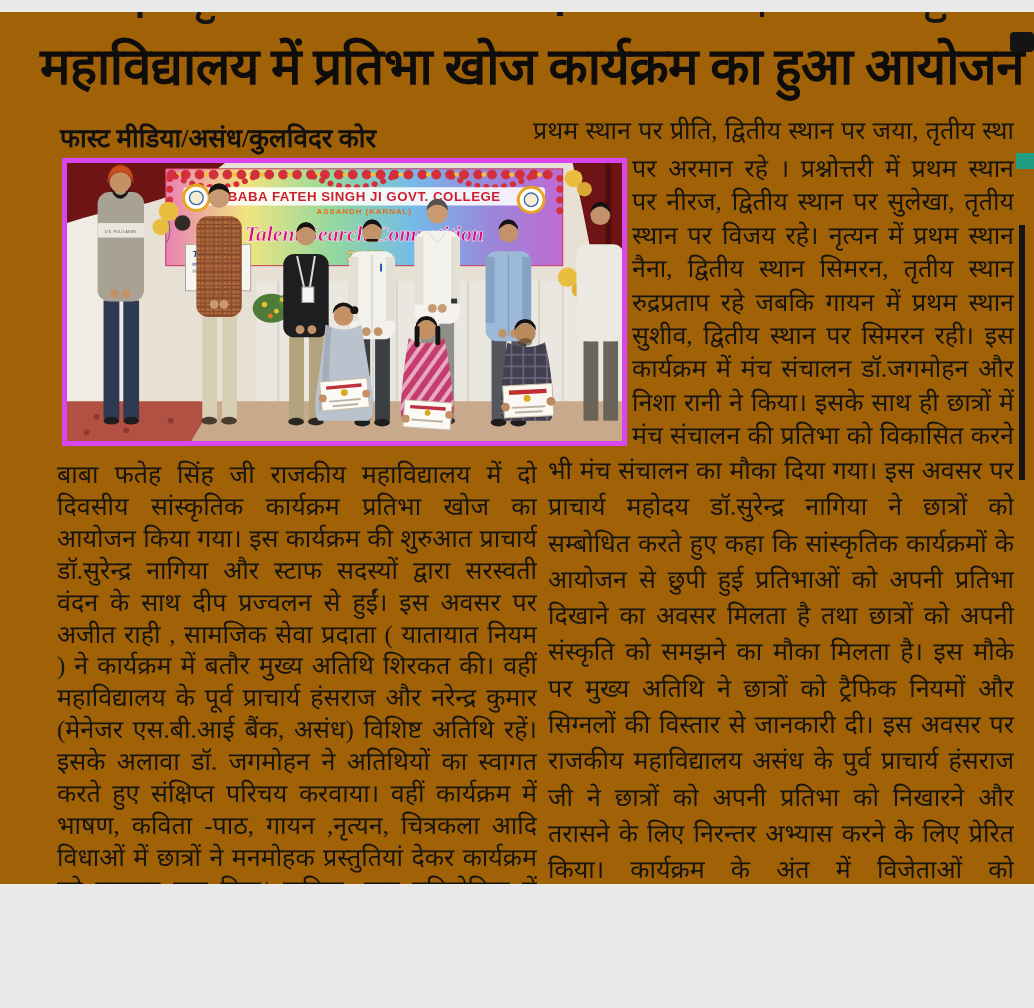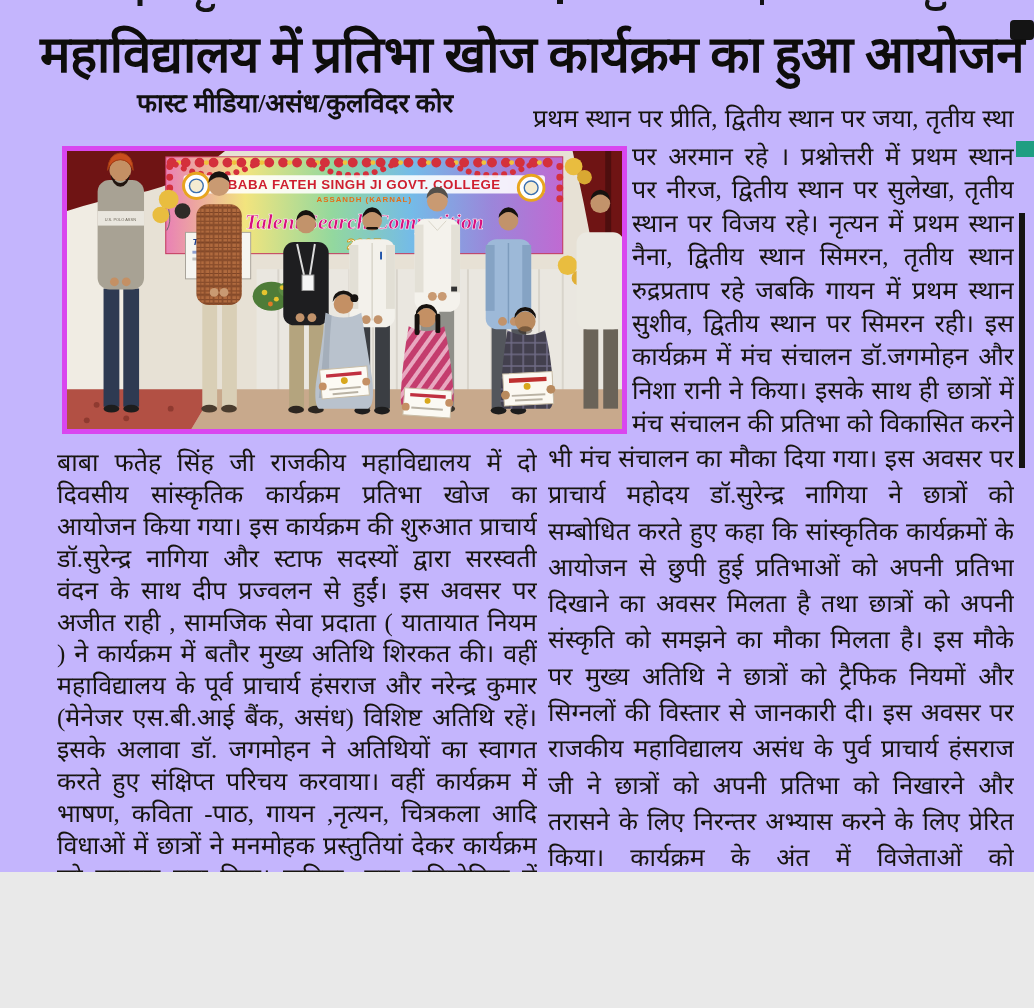--- a/index.html
+++ b/index.html
@@ -1,28 +1,28 @@
 <!DOCTYPE html>
 <html><head>
 <meta charset="utf-8">
 <style>
   html,body{margin:0;padding:0;background:#e9e9e9;}
   .page{
-    position:relative;width:1034px;height:872px;margin:0 auto;
-    background:#c4b5fd;overflow:hidden;
+    position:relative;width:1034px;height:872px;margin:12px auto;
+    background:#a16207;overflow:hidden;
     font-family:"Liberation Serif","DejaVu Serif",serif;color:#121110;
   }
   .headline{
     position:absolute;left:40px;top:22px;width:954px;
     font-size:51px;font-weight:bold;text-align:center;line-height:1.3;
     color:#0e0d0b;letter-spacing:-0.5px;white-space:nowrap;
   }
   .byline{
-    position:absolute;left:60px;top:84px;width:470px;
-    font-size:26px;font-weight:bold;text-align:center;white-space:nowrap;
+    position:absolute;left:60px;top:107px;width:470px;
+    font-size:26px;font-weight:bold;white-space:nowrap;
   }
   .photo-frame{
     position:absolute;left:62px;top:146px;width:565px;height:288px;
     border:5px solid #d946ef;box-sizing:border-box;background:#e7e1d5;
   }
   .photo-frame svg{display:block;width:555px;height:278px;}
   .bodytext{
     position:absolute;text-align:justify;color:#17150f;
     overflow:hidden;word-spacing:1px;
   }

